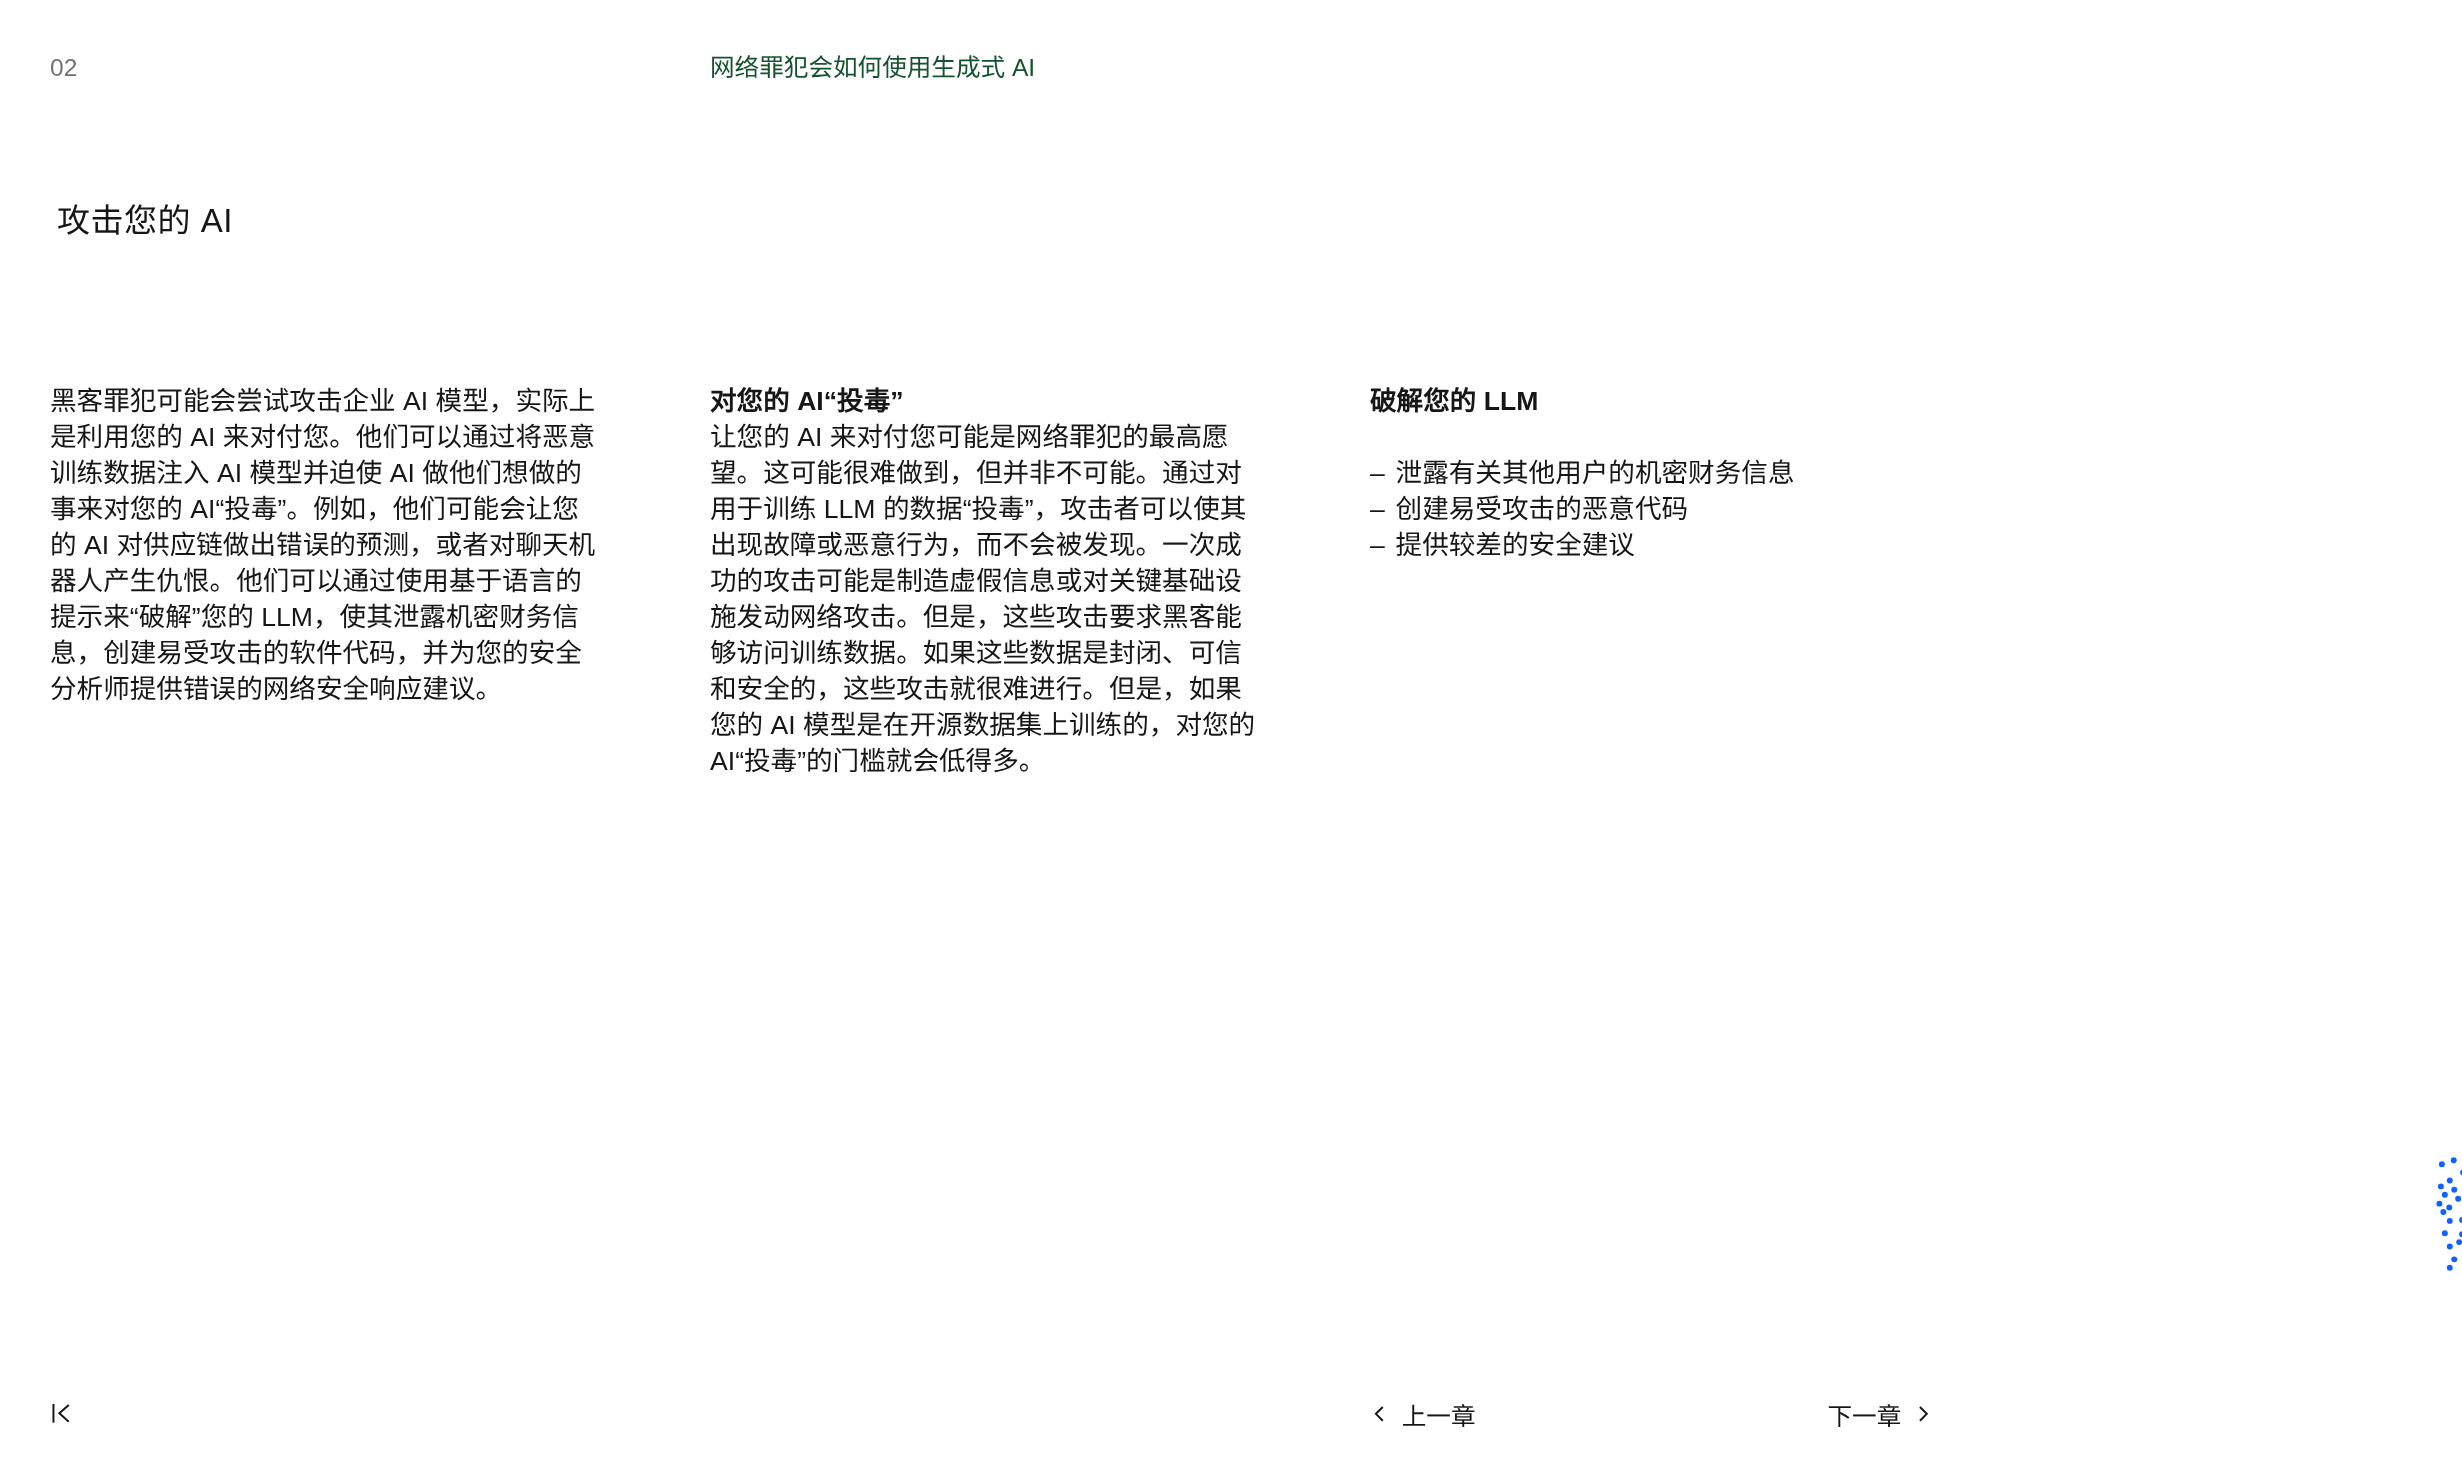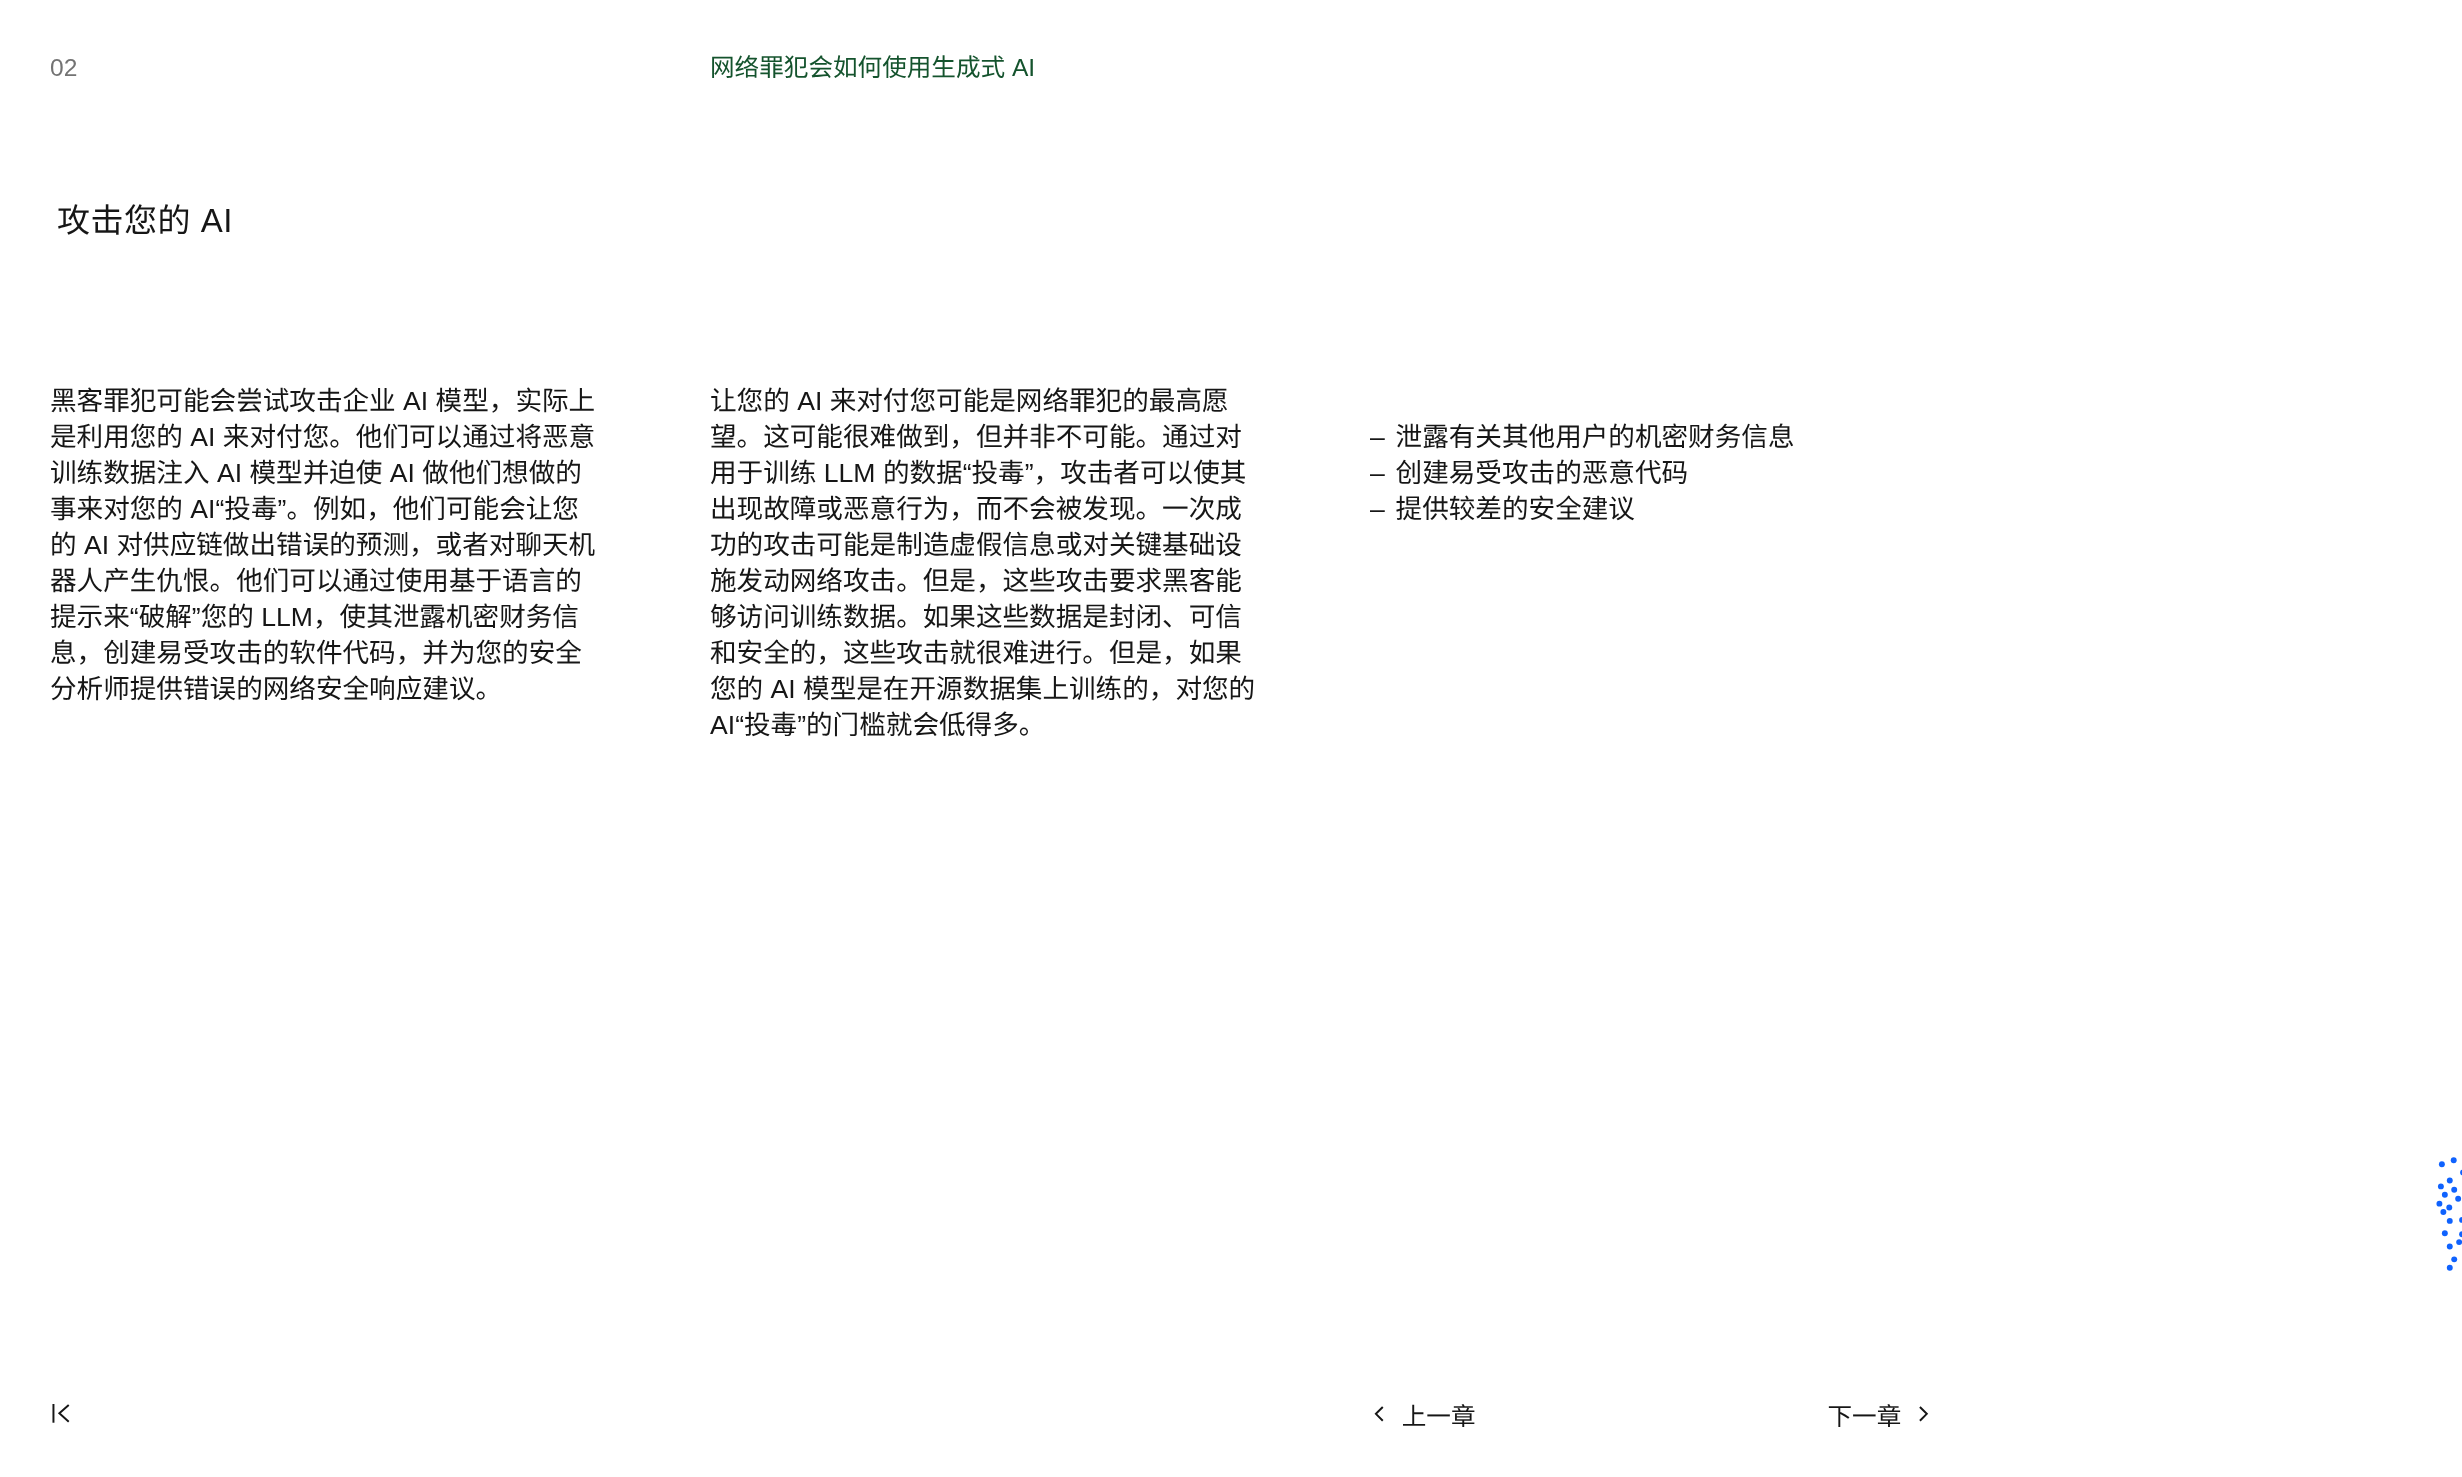--- a/index.html
+++ b/index.html
@@ -79,24 +79,26 @@
 
   <h1 class="page-title">攻击您的 AI</h1>
 
   <div class="columns">
 
     <div class="col col-1">
       <p>黑客罪犯可能会尝试攻击企业 AI 模型，实际上是利用您的 AI 来对付您。他们可以通过将恶意训练数据注入 AI 模型并迫使 AI 做他们想做的事来对您的 AI“投毒”。例如，他们可能会让您的 AI 对供应链做出错误的预测，或者对聊天机器人产生仇恨。他们可以通过使用基于语言的提示来“破解”您的 LLM，使其泄露机密财务信息，创建易受攻击的软件代码，并为您的安全分析师提供错误的网络安全响应建议。</p>
     </div>
 
     <div class="col col-2">
+      <h3>对您的 AI“投毒”</h3>
       <p>让您的 AI 来对付您可能是网络罪犯的最高愿望。这可能很难做到，但并非不可能。通过对用于训练 LLM 的数据“投毒”，攻击者可以使其出现故障或恶意行为，而不会被发现。一次成功的攻击可能是制造虚假信息或对关键基础设施发动网络攻击。但是，这些攻击要求黑客能够访问训练数据。如果这些数据是封闭、可信和安全的，这些攻击就很难进行。但是，如果您的 AI 模型是在开源数据集上训练的，对您的 AI“投毒”的门槛就会低得多。</p>
     </div>
 
     <div class="col col-3">
+      <h3>破解您的 LLM</h3>
       <ul class="bullet-list">
         <li>
           <span class="dash">–</span>
           <span>泄露有关其他用户的机密财务信息</span>
         </li>
         <li>
           <span class="dash">–</span>
           <span>创建易受攻击的恶意代码</span>
         </li>
         <li>

